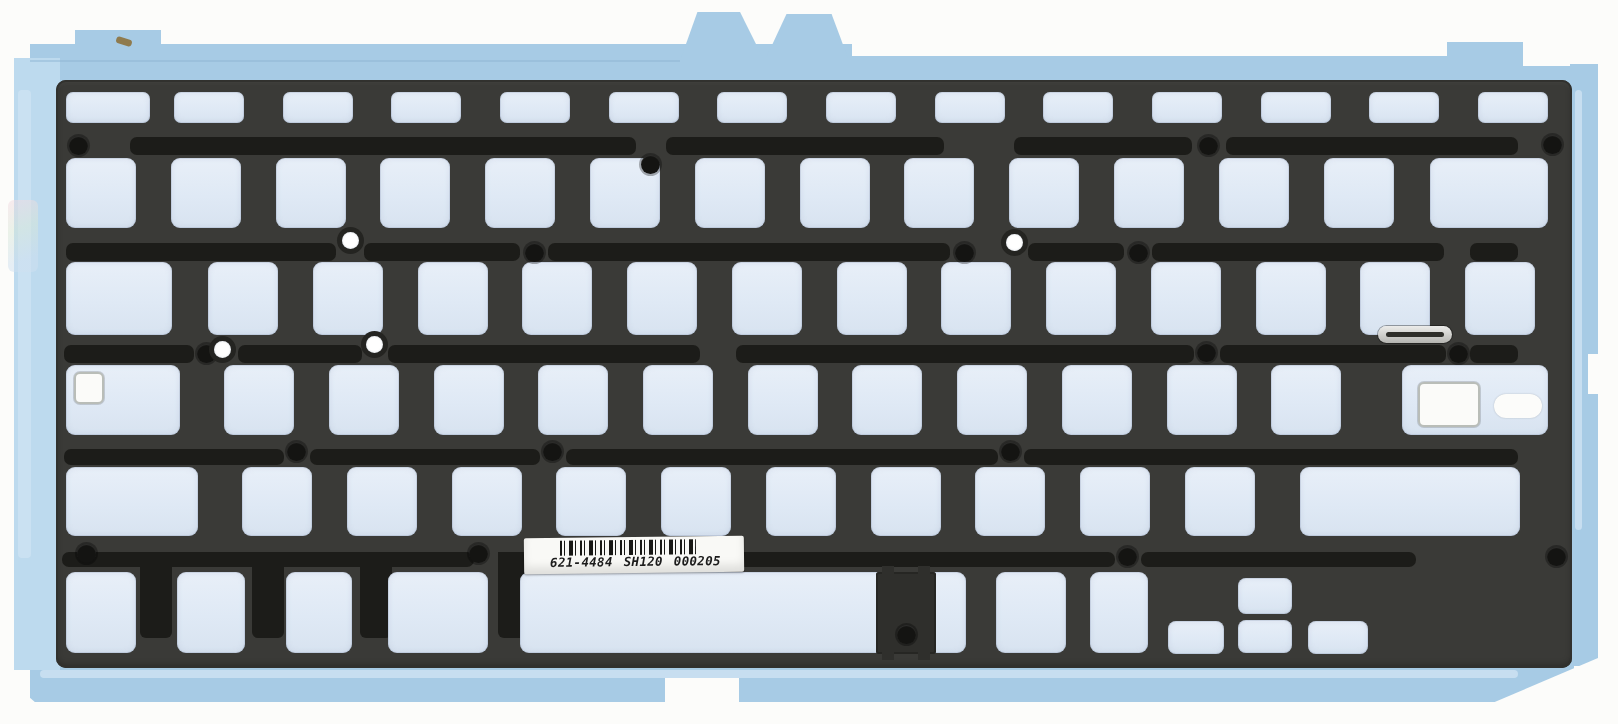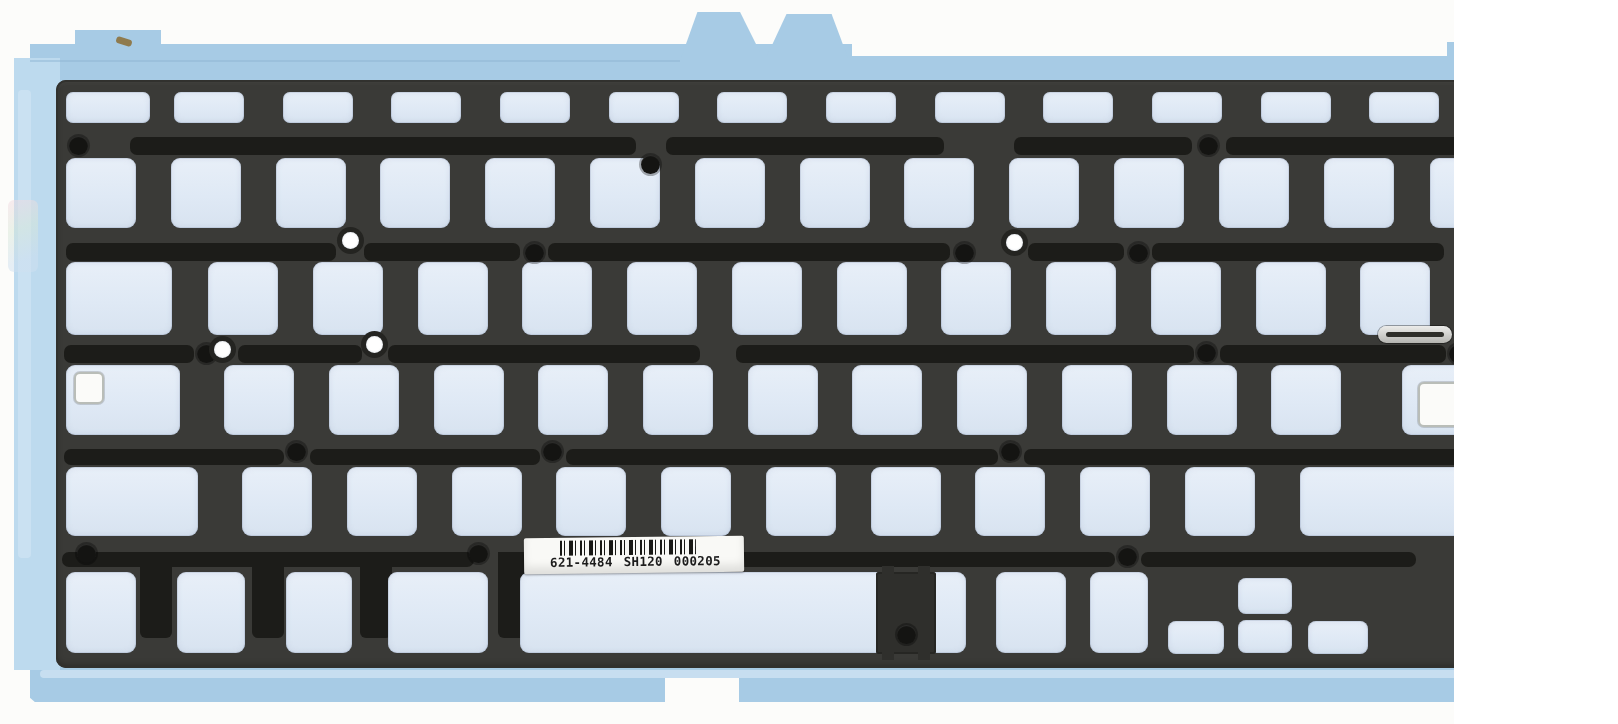--- a/index.html
+++ b/index.html
@@ -1,19 +1,20 @@
 <!DOCTYPE html>
 <html><head>
 <meta charset="utf-8">
 <style>
   html,body{margin:0;padding:0;background:#ffffff;}
   #scan{
-    position:relative;width:1454px;height:724px;overflow:hidden;
+    position:relative;width:1618px;height:724px;overflow:hidden;
     background:var(--bg,#fcfcfa);
     font-family:"DejaVu Sans","Liberation Sans",sans-serif;
+    font-style:italic;
   }
   #scan div{position:absolute;box-sizing:border-box;}
   .sheet{background:var(--sheet,#a7cbe5);z-index:1;}
   .sheet-pale{background:var(--sheet-pale,#bddaee);z-index:2;}
   .sheet-light{background:var(--sheet-light,#cde2f2);z-index:3;opacity:.85;border-radius:4px;}
   .iridescent{z-index:3;opacity:.5;border-radius:6px;
     background:linear-gradient(160deg,#f3d9e2 0%,#d9e8d8 40%,#cfe0f0 80%);}
   .speck{z-index:4;background:#8f7b4e;border-radius:3px;transform:rotate(18deg);}
   .seam{z-index:4;background:#8fb6d4;opacity:.5;}
   .notch{background:var(--bg,#fcfcfa);z-index:5;}

